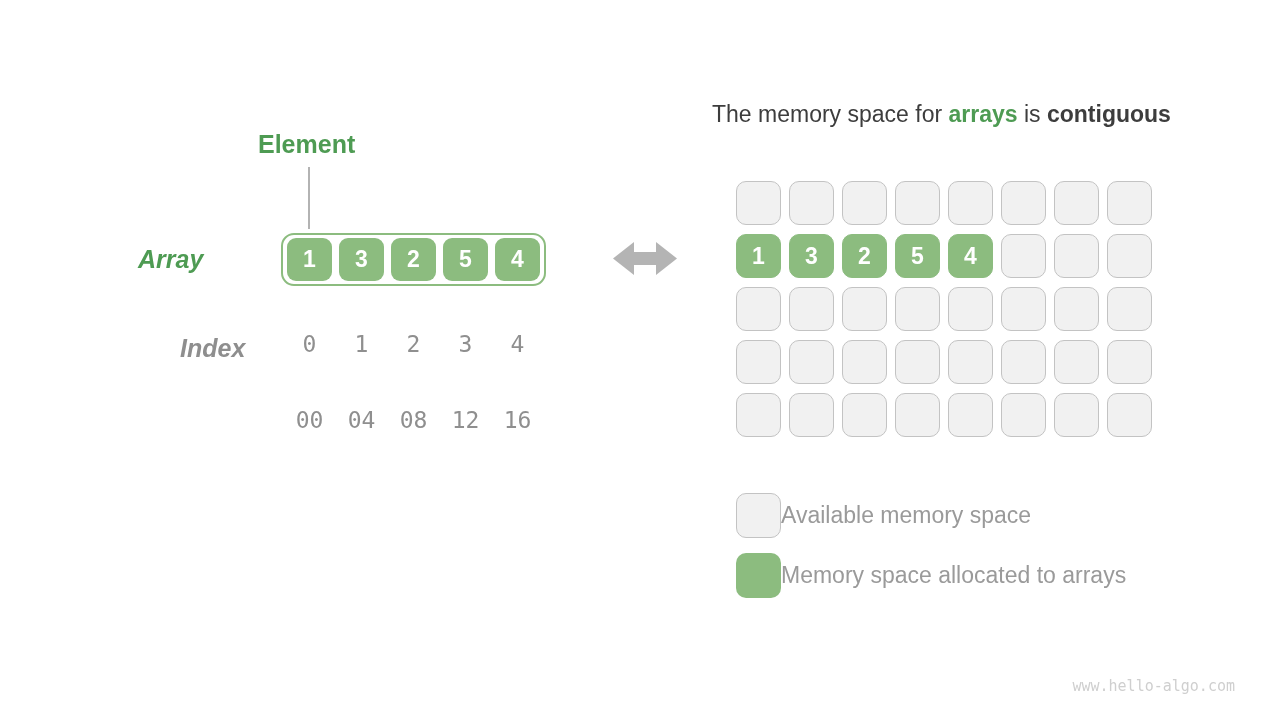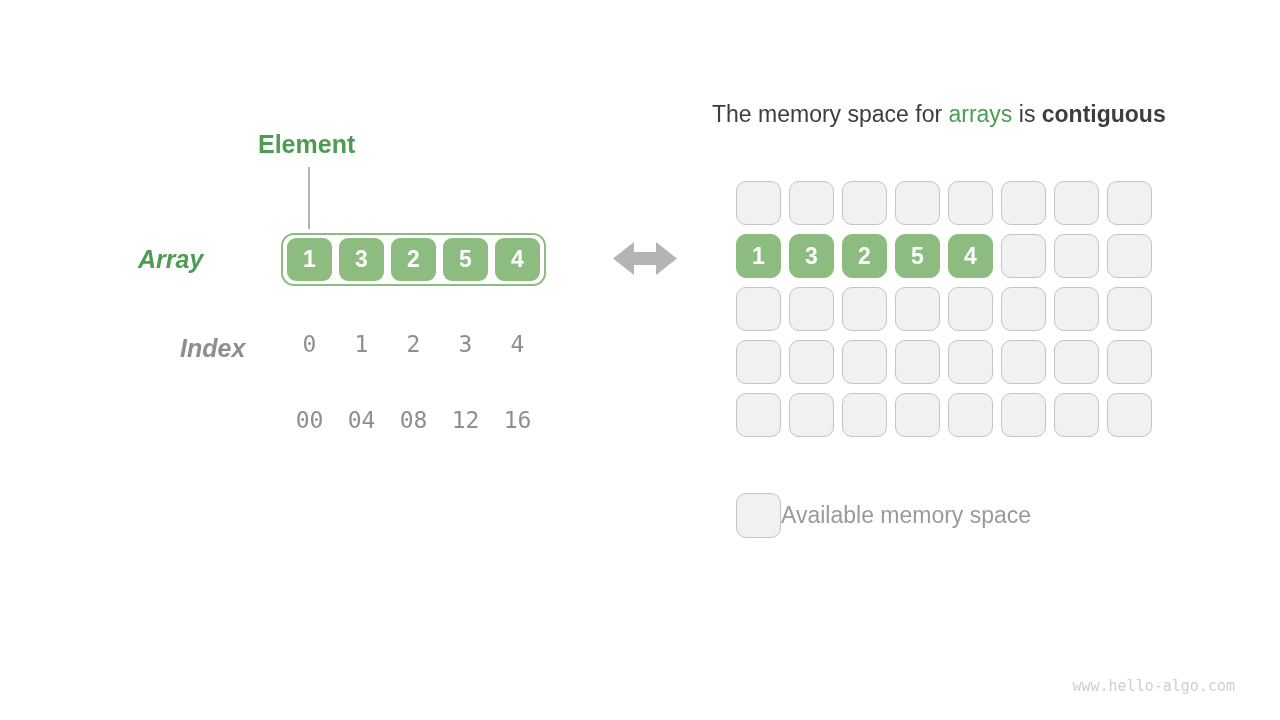--- a/index.html
+++ b/index.html
@@ -38,21 +38,21 @@
   .vrow span{width:45px;text-align:center;font-family:"DejaVu Sans Mono",monospace;
     font-size:23px;color:#8F8F8F;}
   .index-values{top:331px;}
   .memory-values{top:407px;}
 
   
   .arrow-wrap{left:613px;top:240px;width:64px;height:37px;}
 
   
   .title{left:712px;top:101px;font-size:23px;color:var(--title-text);white-space:nowrap;}
-  .title .hl{color:var(--green-text);font-weight:400;}
+  .title .hl{color:var(--green-text);font-weight:700;}
   .title .b{font-weight:700;}
 
   .memory-grid{left:736px;top:181px;display:grid;
     grid-template-columns:repeat(8,45px);grid-auto-rows:44px;
     column-gap:8px;row-gap:9px;}
   .gcell{background:var(--cell-gray-fill);border:1.5px solid var(--cell-gray-border);
     border-radius:10px;box-sizing:border-box;}
   .gcell.alloc{background:var(--green-fill);border-color:var(--green-fill);
     color:#ffffff;font-weight:700;font-size:23px;
     display:flex;align-items:center;justify-content:center;}
@@ -157,15 +157,19 @@
       <div class="gcell"></div>
       <div class="gcell"></div>
       <div class="gcell"></div>
     </div>
 
   <div class="abs legend-row first">
     <div class="legend-swatch available"></div>
     <div class="legend-label">Available memory space</div>
   </div>
 
+  <div class="abs legend-row second">
+    <div class="legend-swatch allocated"></div>
+    <div class="legend-label">Memory space allocated to arrays</div>
+  </div>
 
   <div class="abs watermark">www.hello-algo.com</div>
 </div>
 
 </body></html>

